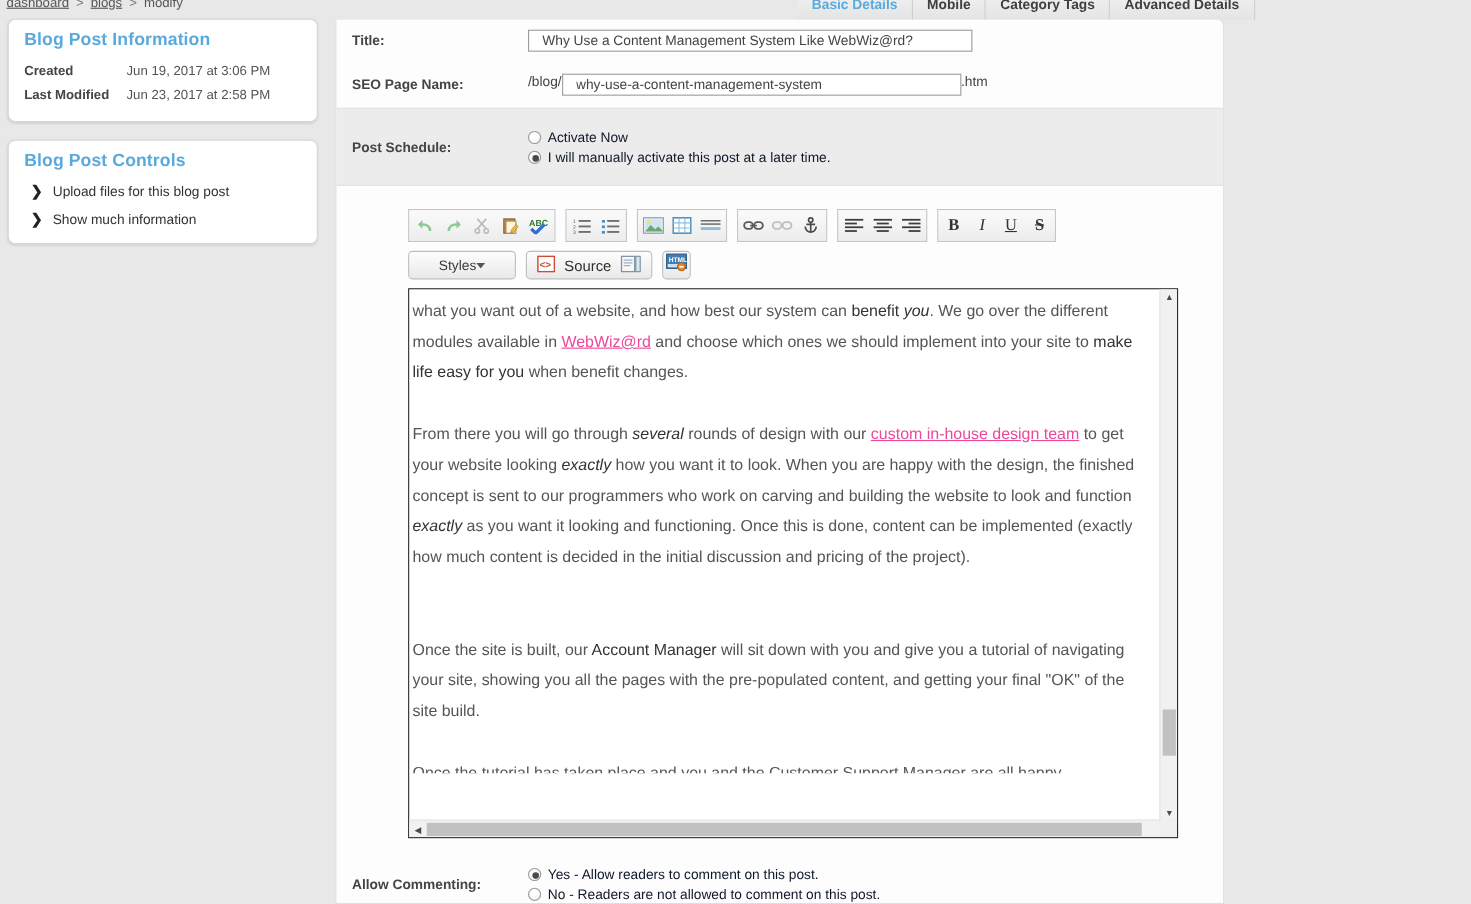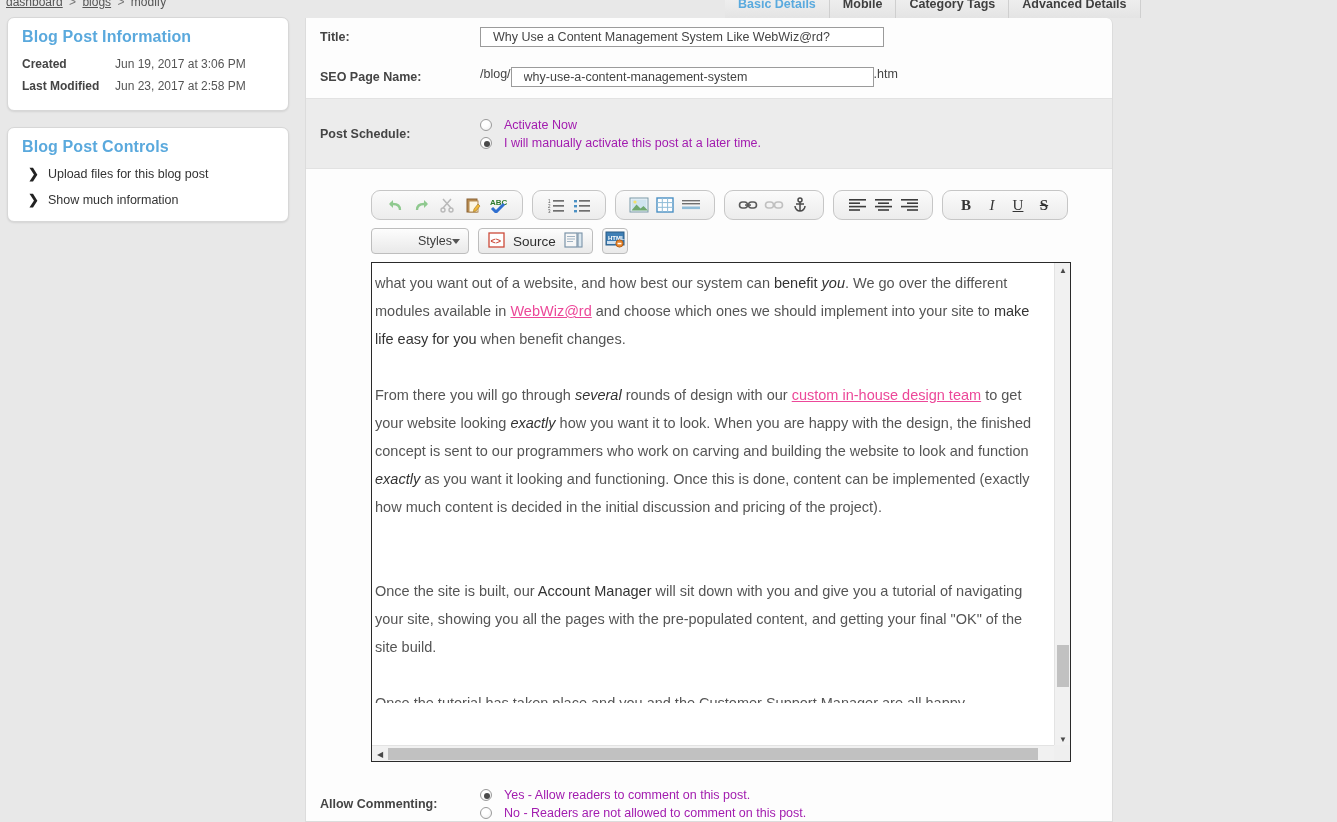--- a/index.html
+++ b/index.html
@@ -101,23 +101,22 @@
     height: 20px; padding: 1px 12px;
     outline: none;
   }
   .seo-line { display: flex; align-items: flex-start; font-size: 12.5px; color: #444; }
   .seo-pre { margin-right: 0; }
   .seo-post { margin-left: 0; }
 
   .radio-list { padding: 6px 0; }
   .radio-item {
     display: flex; align-items: center;
-    font-size: 12.5px; color: #a21caf;
+    font-size: 12.5px; color: #0f172a;
     line-height: 18px;
-    gap: 6px;
   }
   .rad {
     width: 12px; height: 12px; border-radius: 50%;
     border: 1px solid #9a9a9a;
     background: radial-gradient(circle at 40% 35%, #ffffff 35%, #ebebeb 100%);
     margin-right: 6px; flex: 0 0 12px;
     position: relative;
     cursor: pointer;
   }
   .rad.on::after {
@@ -126,37 +125,37 @@
     border-radius: 50%; background: #4a4a4a;
   }
 
   
   .editor { position: absolute; left: 65px; top: 172px; width: 705px; }
   .tbrow { display: flex; align-items: center; gap: 9px; margin-bottom: 8px; }
   .tbgroup {
     display: flex; align-items: center;
     background: linear-gradient(#fbfbfb,#ececec);
     border: 1px solid #c6c6c6;
-    border-radius: 9px;
-    padding: 3px 11px;
+    border-radius: 0;
+    padding: 3px 2px;
     gap: 2px;
   }
   .tbtn {
     width: 24px; height: 22px;
     display: flex; align-items: center; justify-content: center;
     border: 1px solid transparent;
     border-radius: 3px;
     cursor: pointer;
     font-size: 13px;
     color: #333;
   }
   .tbtn svg { display: block; }
 
   .styles-btn {
-    display: flex; align-items: center; justify-content: flex-end;
+    display: flex; align-items: center; justify-content: center;
     width: 98px; height: 26px;
     background: linear-gradient(#fdfdfd,#e9e9e9);
     border: 1px solid #bdbdbd; border-radius: 4px;
     font-size: 12.5px; color: #3c3c3c;
     padding: 4px 8px; cursor: pointer;
   }
   .styles-btn .caret {
     width: 0; height: 0;
     border-left: 4px solid transparent; border-right: 4px solid transparent;
     border-top: 5px solid #555;

